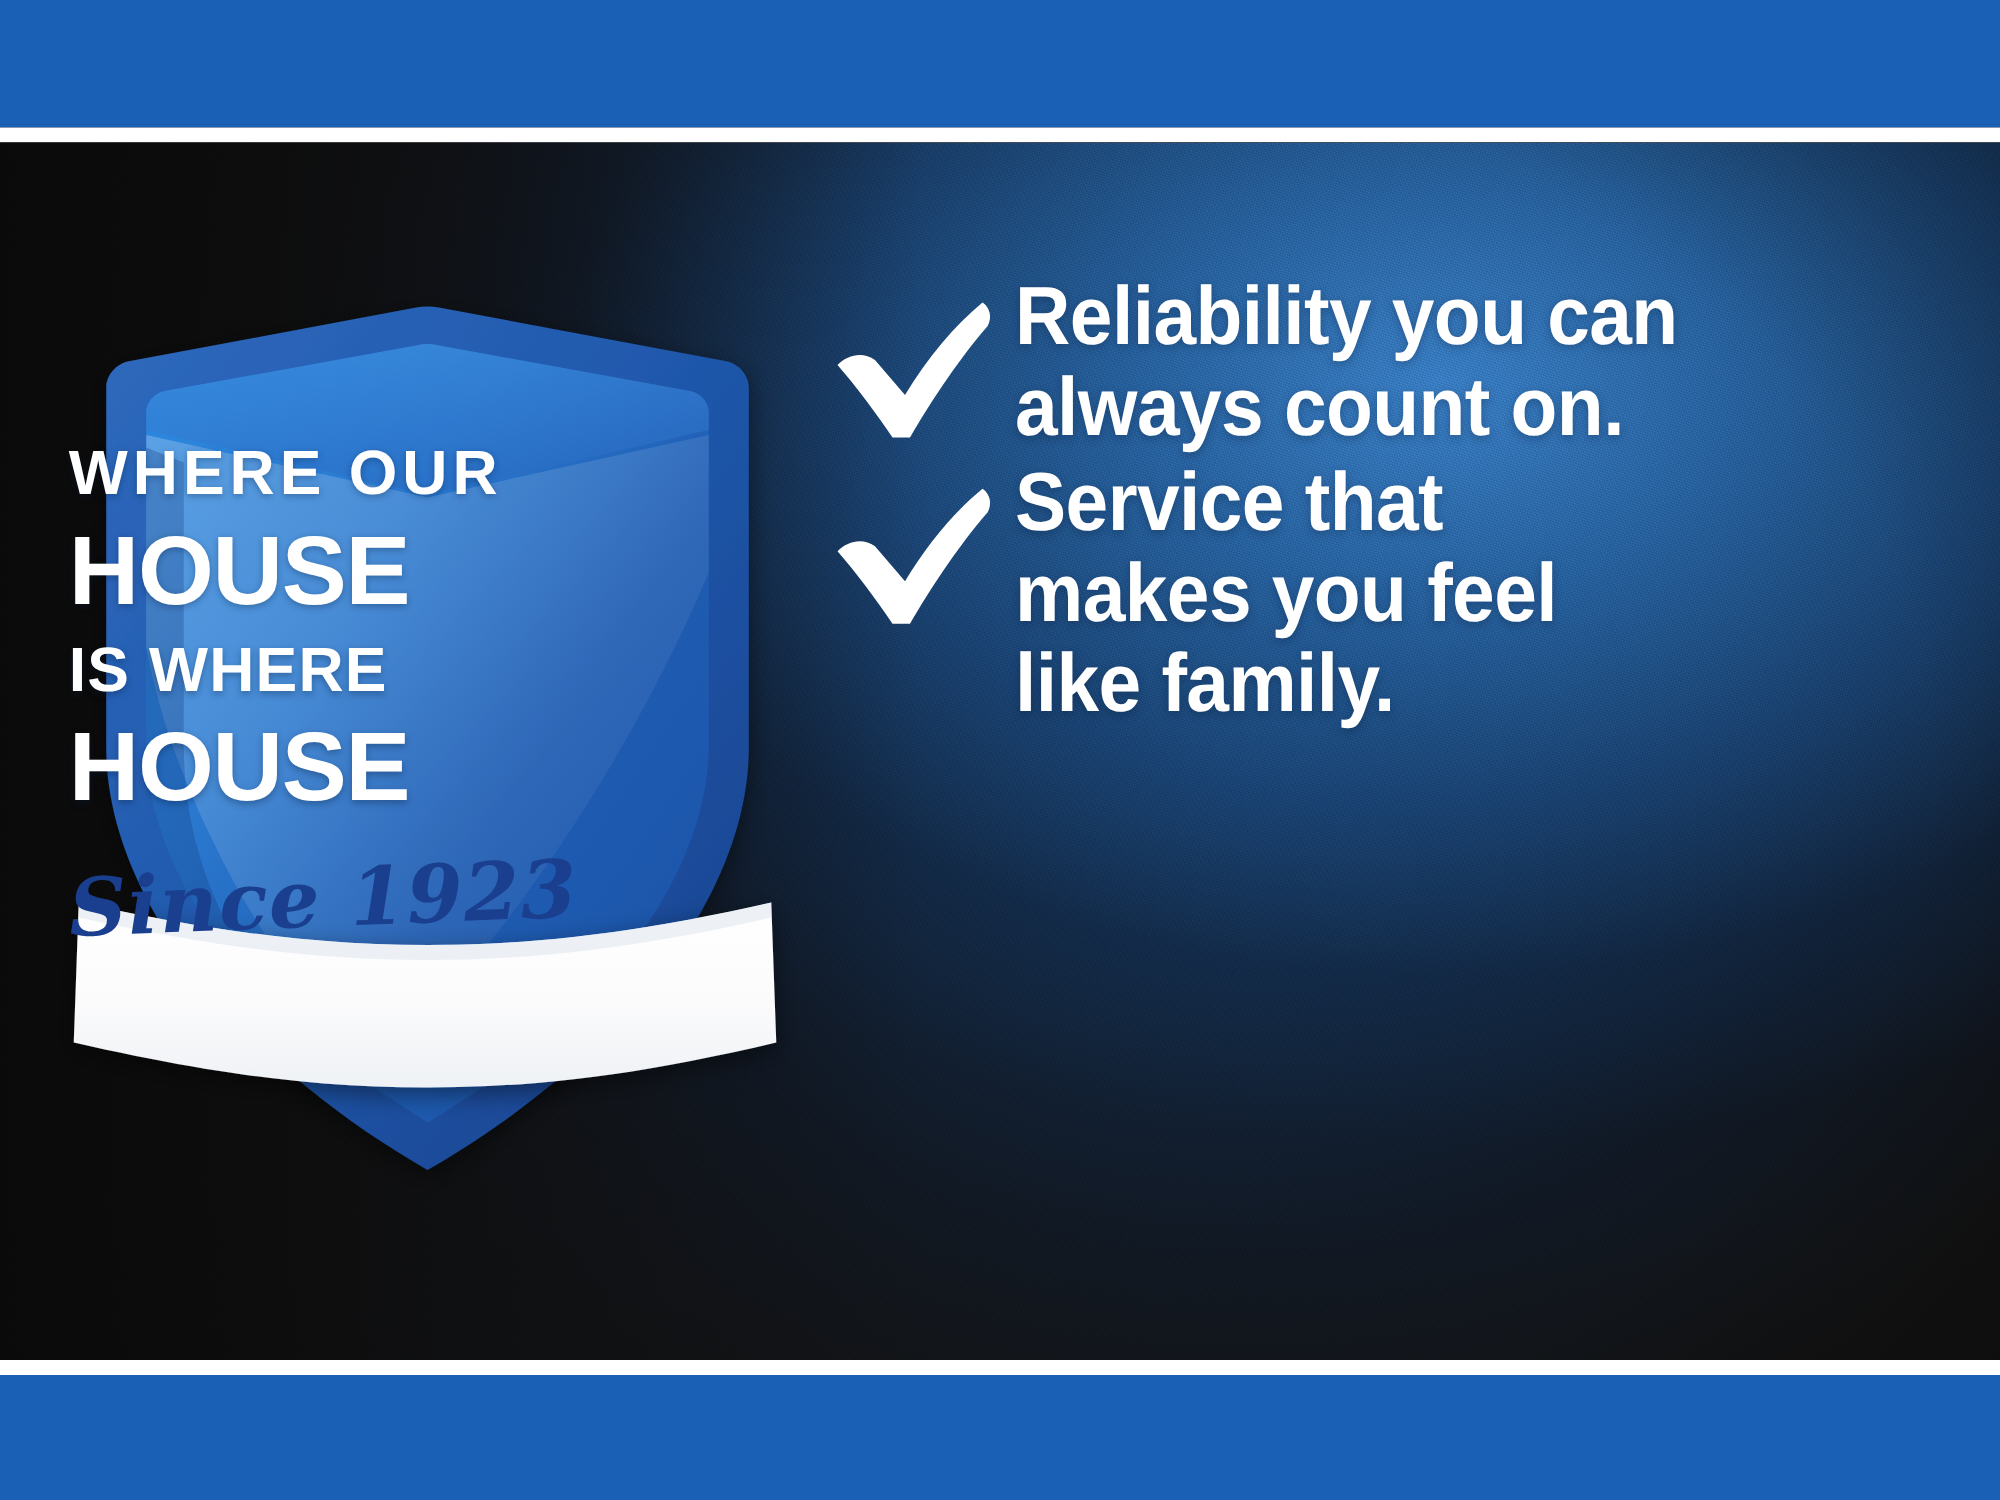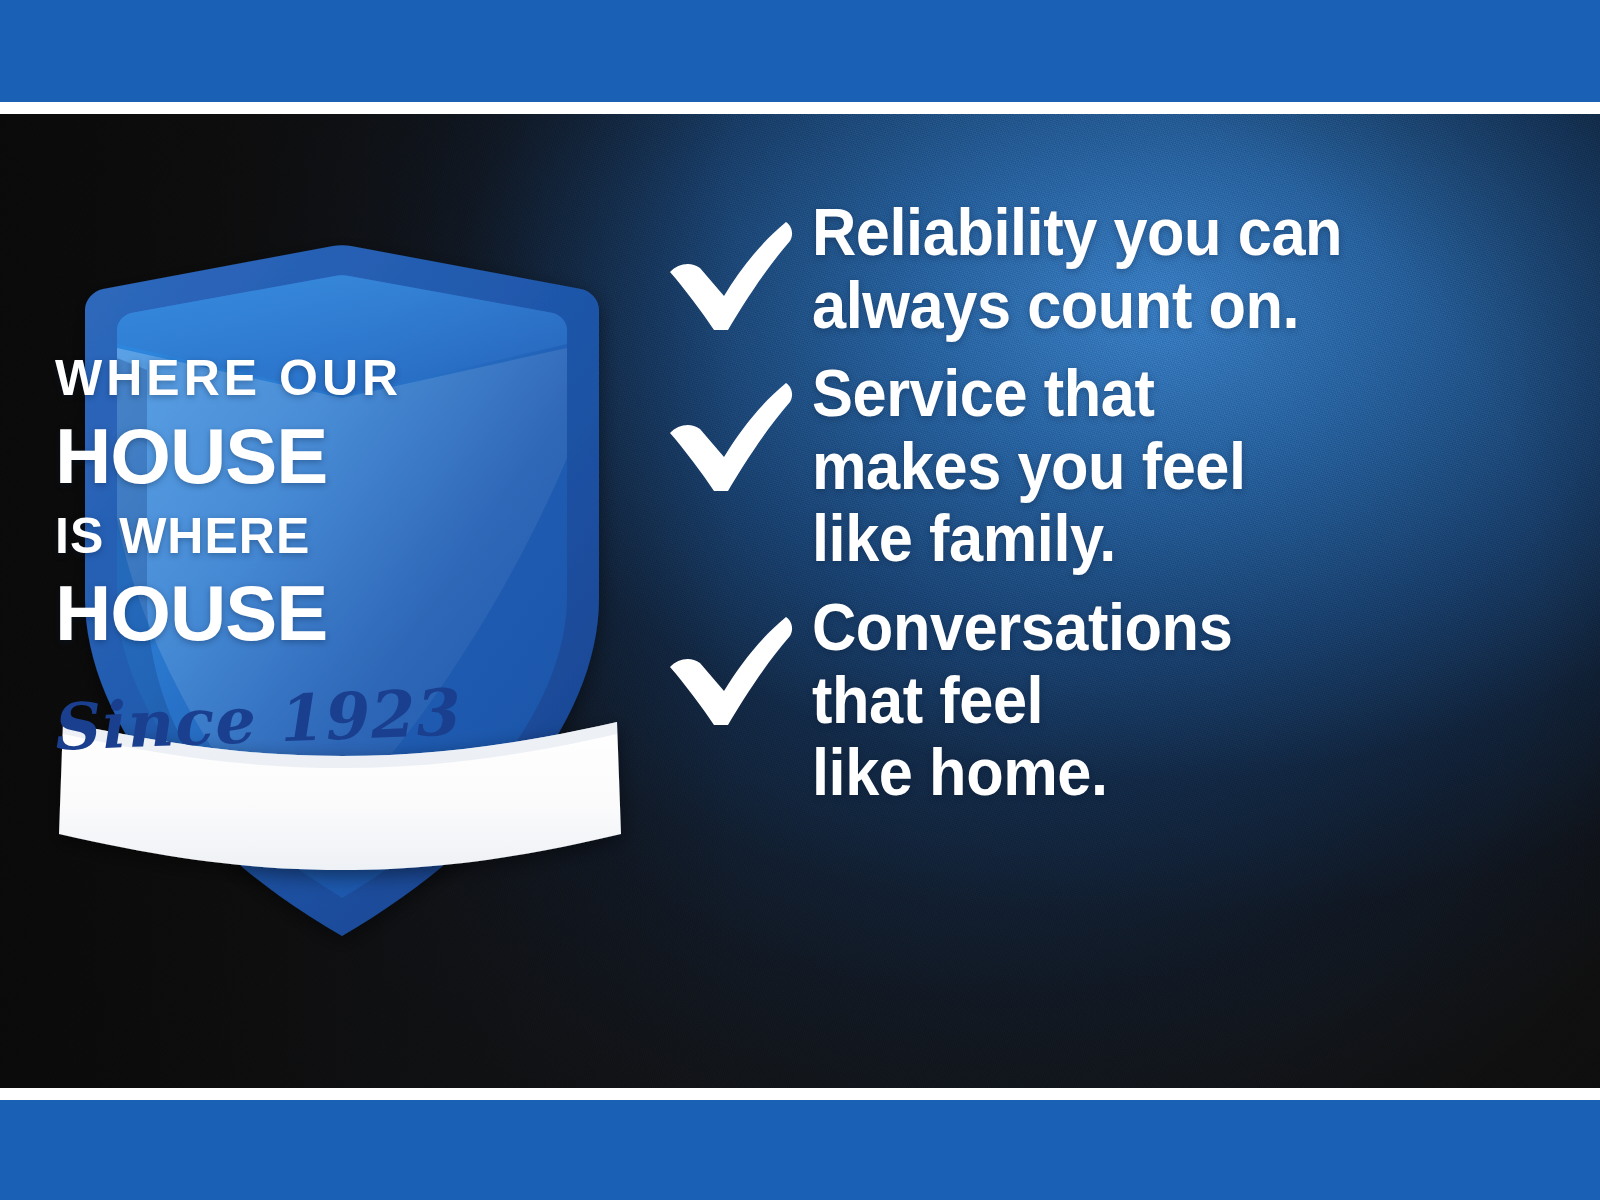--- a/index.html
+++ b/index.html
@@ -75,22 +75,22 @@
     font-style:italic;font-weight:700;
     font-size:64px;letter-spacing:1px;
     color:#1b3f8f;
     text-shadow:none;
     transform:rotate(-2.2deg);
   }
 
   
   .bullets{position:absolute;left:660px;top:180px;width:880px;}
   .bullet{position:relative;display:flex;align-items:flex-start;}
-  .bullet + .bullet{margin-top:16px;}
-  .b1{margin-top:16px;}
+  .bullet + .bullet{margin-top:4px;}
+  .b1{margin-top:36px;}
   .b2{margin-top:112px;}
   .b3{margin-top:104px;}
   .check{flex:0 0 152px;padding-top:18px;}
   .check svg{display:block;}
   .btext{
     color:#ffffff;
     font-family:"Liberation Sans",sans-serif;
     font-weight:700;
     font-size:66px;
     line-height:1.10;
@@ -204,33 +204,19 @@
                    C 42 98 24 74 10 58 Z" fill="#ffffff"></path>
         </svg>
       </div>
       <div class="btext">
         <div>Service that</div>
         <div>makes you feel</div>
         <div>like family.</div>
       </div>
     </div>
 
-    <div class="bullet b3">
-      <div class="check">
-        <svg width="140" height="120" viewBox="0 0 140 120">
-          <path d="M 10 58 C 18 50 30 47 40 54 L 64 82 C 82 52 104 26 126 8
-                   C 132 12 134 20 130 27 C 104 57 82 92 68 116 L 54 116
-                   C 42 98 24 74 10 58 Z" fill="#ffffff"></path>
-        </svg>
-      </div>
-      <div class="btext">
-        <div>Conversations</div>
-        <div>that feel</div>
-        <div>like home.</div>
-      </div>
-    </div>
 
   </div>
 
   <div class="rule rule-bottom"></div>
   <div class="band band-bottom"></div>
 
 </div>
 
 </body></html>

